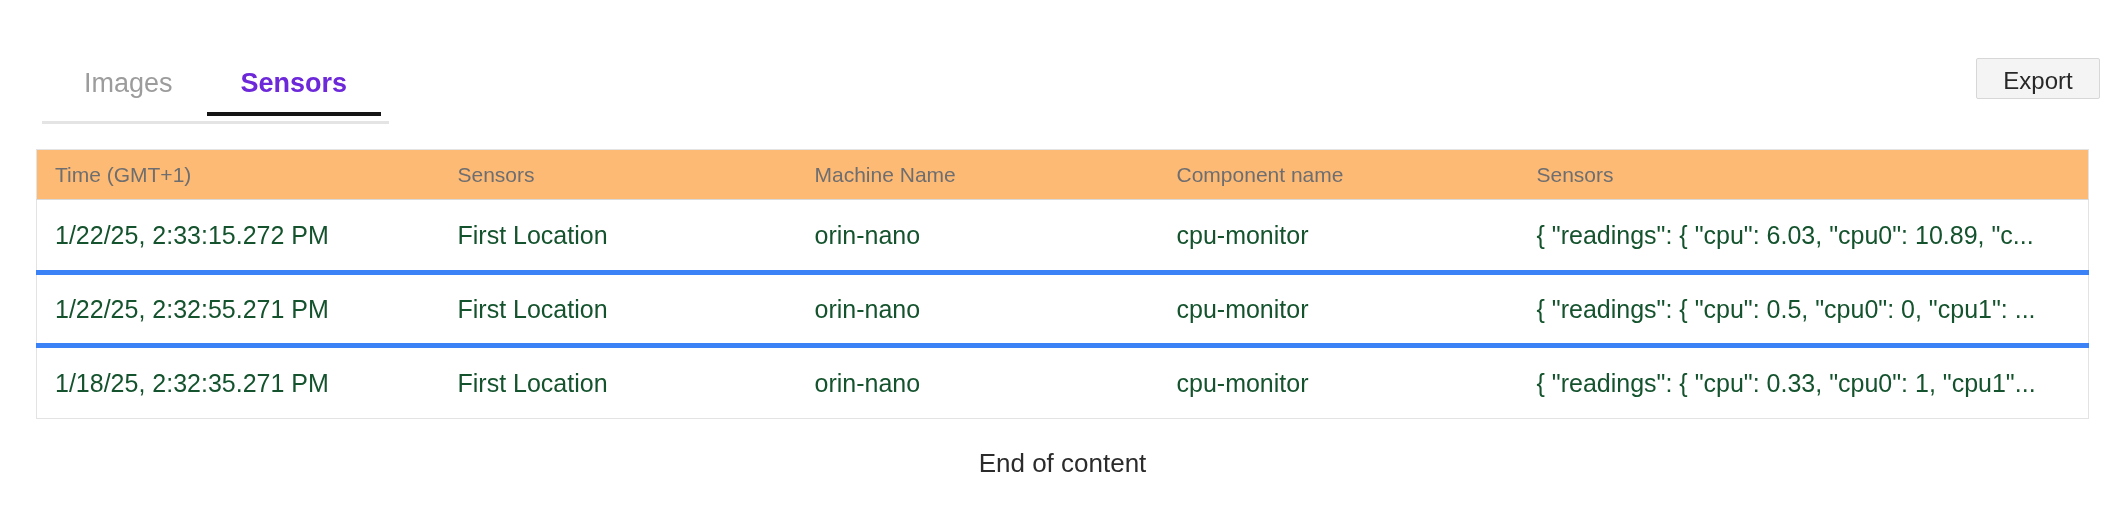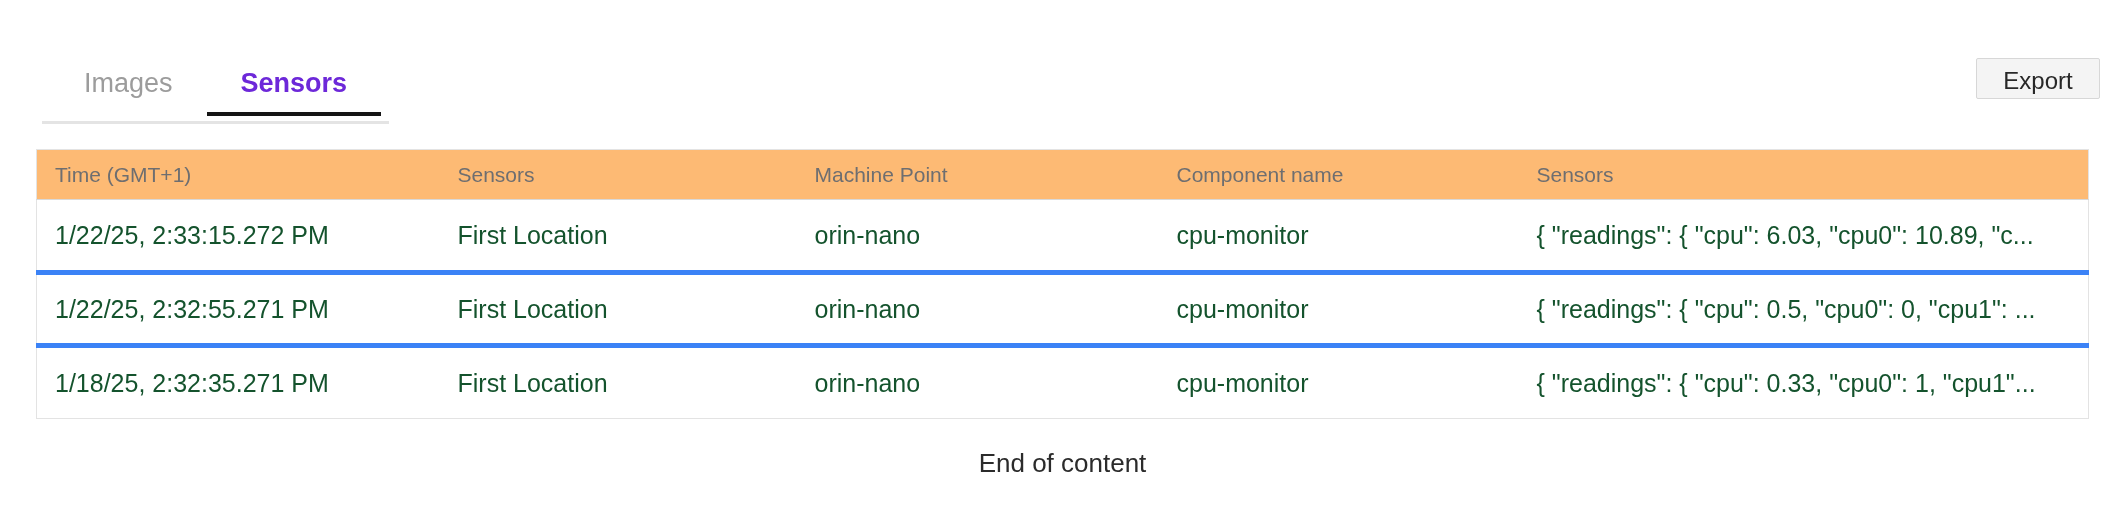--- a/index.html
+++ b/index.html
@@ -117,21 +117,21 @@
     <col class="c-time">
       <col class="c-loc">
       <col class="c-mach">
       <col class="c-comp">
       <col class="c-read">
   </colgroup>
   <thead>
     <tr>
       <th>Time (GMT+1)</th>
       <th>Sensors</th>
-      <th>Machine Point</th>
+      <th>Machine Name</th>
       <th>Component name</th>
       <th>Sensors</th>
     </tr>
   </thead>
   <tbody>
     <tr>
       <td>1/22/25, 2:33:15.272 PM</td>
       <td>First Location</td>
       <td>orin-nano</td>
       <td>cpu-monitor</td>

